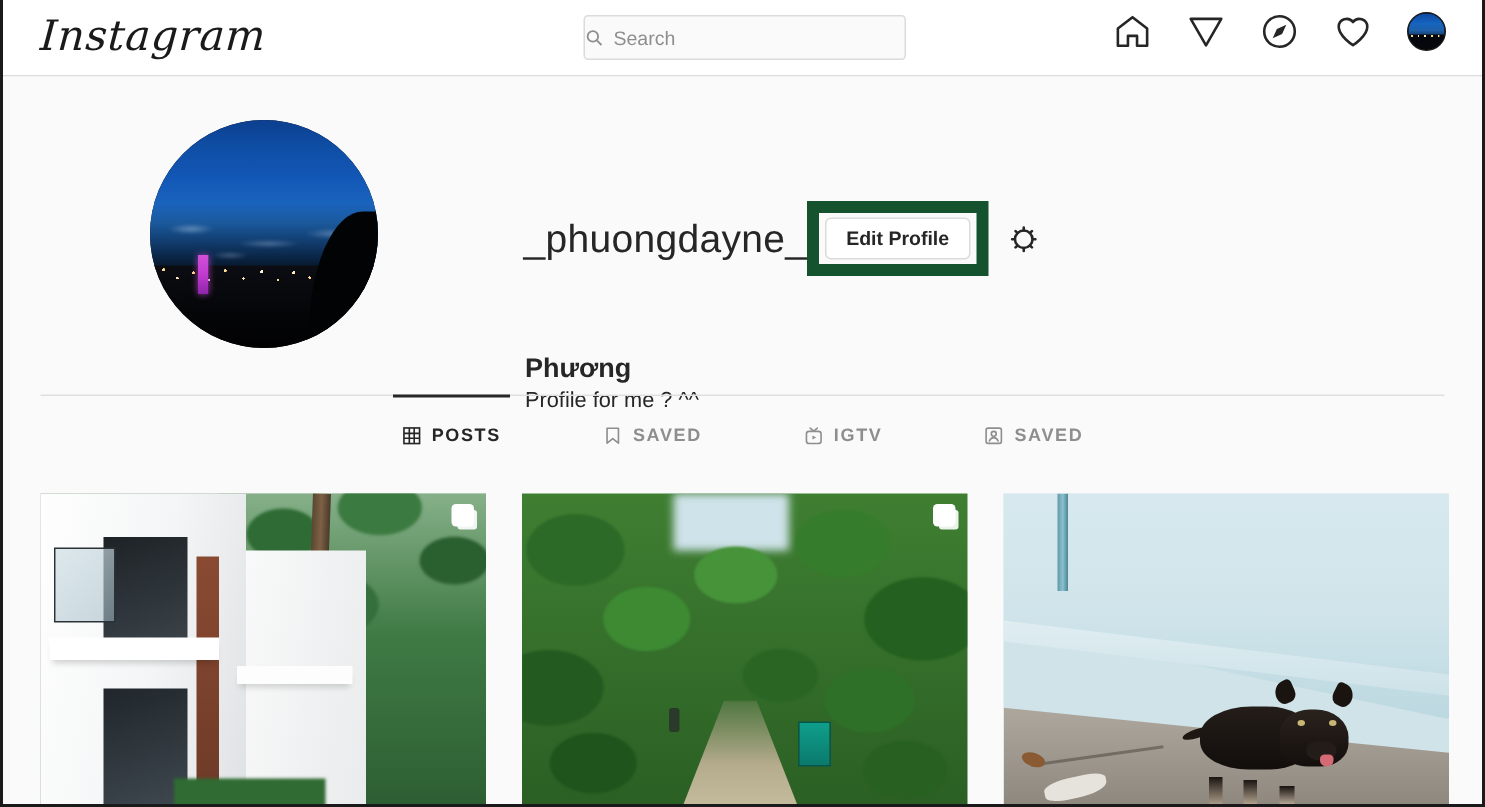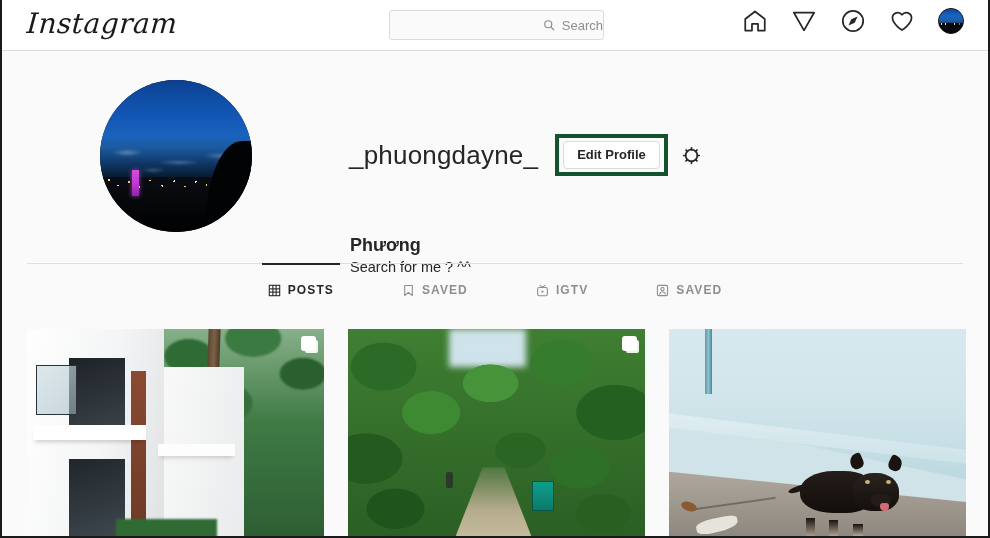--- a/index.html
+++ b/index.html
@@ -35,21 +35,21 @@
     letter-spacing: 0.5px;
     color: #1a1a1a;
     transform: skewX(-4deg);
   }
   .searchbox {
     position: absolute; left: 387px; top: 10px;
     width: 215px; height: 30px;
     background: #fafafa;
     border: 1px solid #dbdbdb;
     border-radius: 3px;
-    display: flex; align-items: center; justify-content: flex-end;
+    display: flex; align-items: center; justify-content: flex-start;
     gap: 7px;
   }
   .search-ph {
     font-size: 13px; color: #8e8e8e;
   }
   .nav {
     position: absolute; right: 24px; top: 8px;
     display: flex; align-items: center; gap: 23px;
   }
   .nav-ic { width: 26px; height: 26px; display: block; }
@@ -140,22 +140,21 @@
   .row-user {
     position: absolute; left: 347px; top: 83px;
     display: flex; align-items: center;
   }
   .username {
     font-size: 26px; font-weight: 300; color: #262626;
     letter-spacing: 0.2px;
   }
   .edit-highlight {
     position: relative;
-    margin-left: 17px;
-    border: 4px solid #14532d;
+    border: 8px solid #14532d;
     padding: 3px 4px;
   }
   .edit-btn {
     display: inline-block;
     padding: 4px 13px 5px;
     font-size: 13px; font-weight: bold; color: #262626;
     background: #ffffff;
     border: 1px solid #dbdbdb;
     border-radius: 4px;
     line-height: 17px;
@@ -376,21 +375,21 @@
         <span class="edit-btn">Edit Profile</span>
       </span>
       <svg class="gear" width="23" height="23" viewBox="0 0 24 24" fill="none" stroke="#262626" stroke-width="1.8">
         <circle cx="12" cy="12" r="6.1"></circle>
         <path d="M12 3.9v1.9M12 18.2v1.9M3.9 12h1.9M18.2 12h1.9M6.3 6.3l1.3 1.3M16.4 16.4l1.3 1.3M17.7 6.3l-1.3 1.3M7.6 16.4l-1.3 1.3" stroke-linecap="round"></path>
       </svg>
     </div>
 
 
     <div class="row-name">Phương</div>
-    <div class="row-bio">Search for me ? ^^</div>
+    <div class="row-bio">Profile for me ? ^^</div>
   </div>
 
   <div class="tabbar">
     <div class="tab active">
       <svg width="13" height="13" viewBox="0 0 24 24" fill="none" stroke="#262626" stroke-width="2">
         <rect x="2.4" y="2.4" width="19.2" height="19.2"></rect>
         <line x1="9" y1="2.4" x2="9" y2="21.6"></line>
           <line x1="15" y1="2.4" x2="15" y2="21.6"></line>
         <line x1="2.4" y1="9" x2="21.6" y2="9"></line>
           <line x1="2.4" y1="15" x2="21.6" y2="15"></line>

